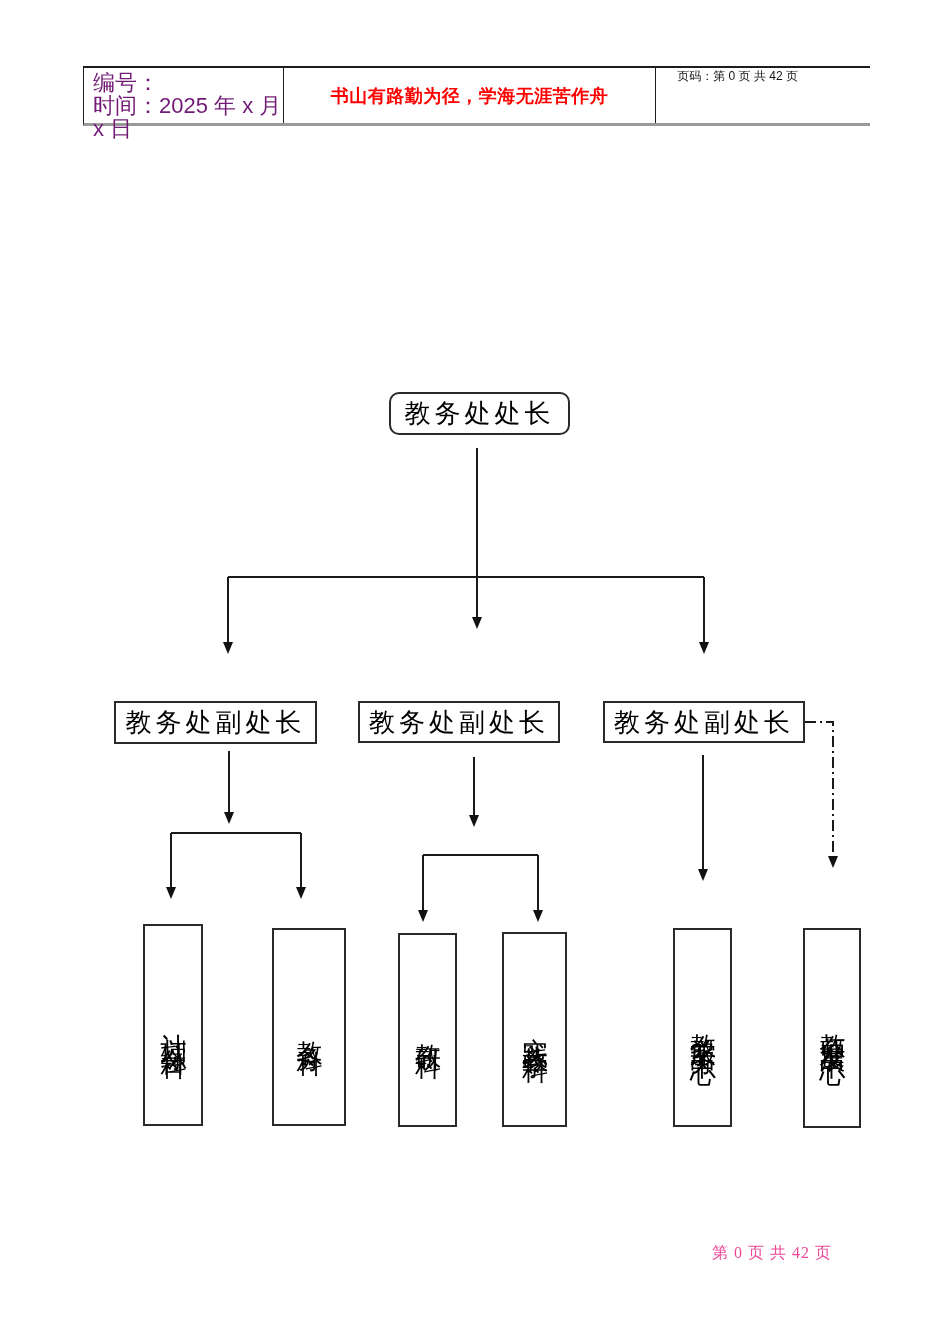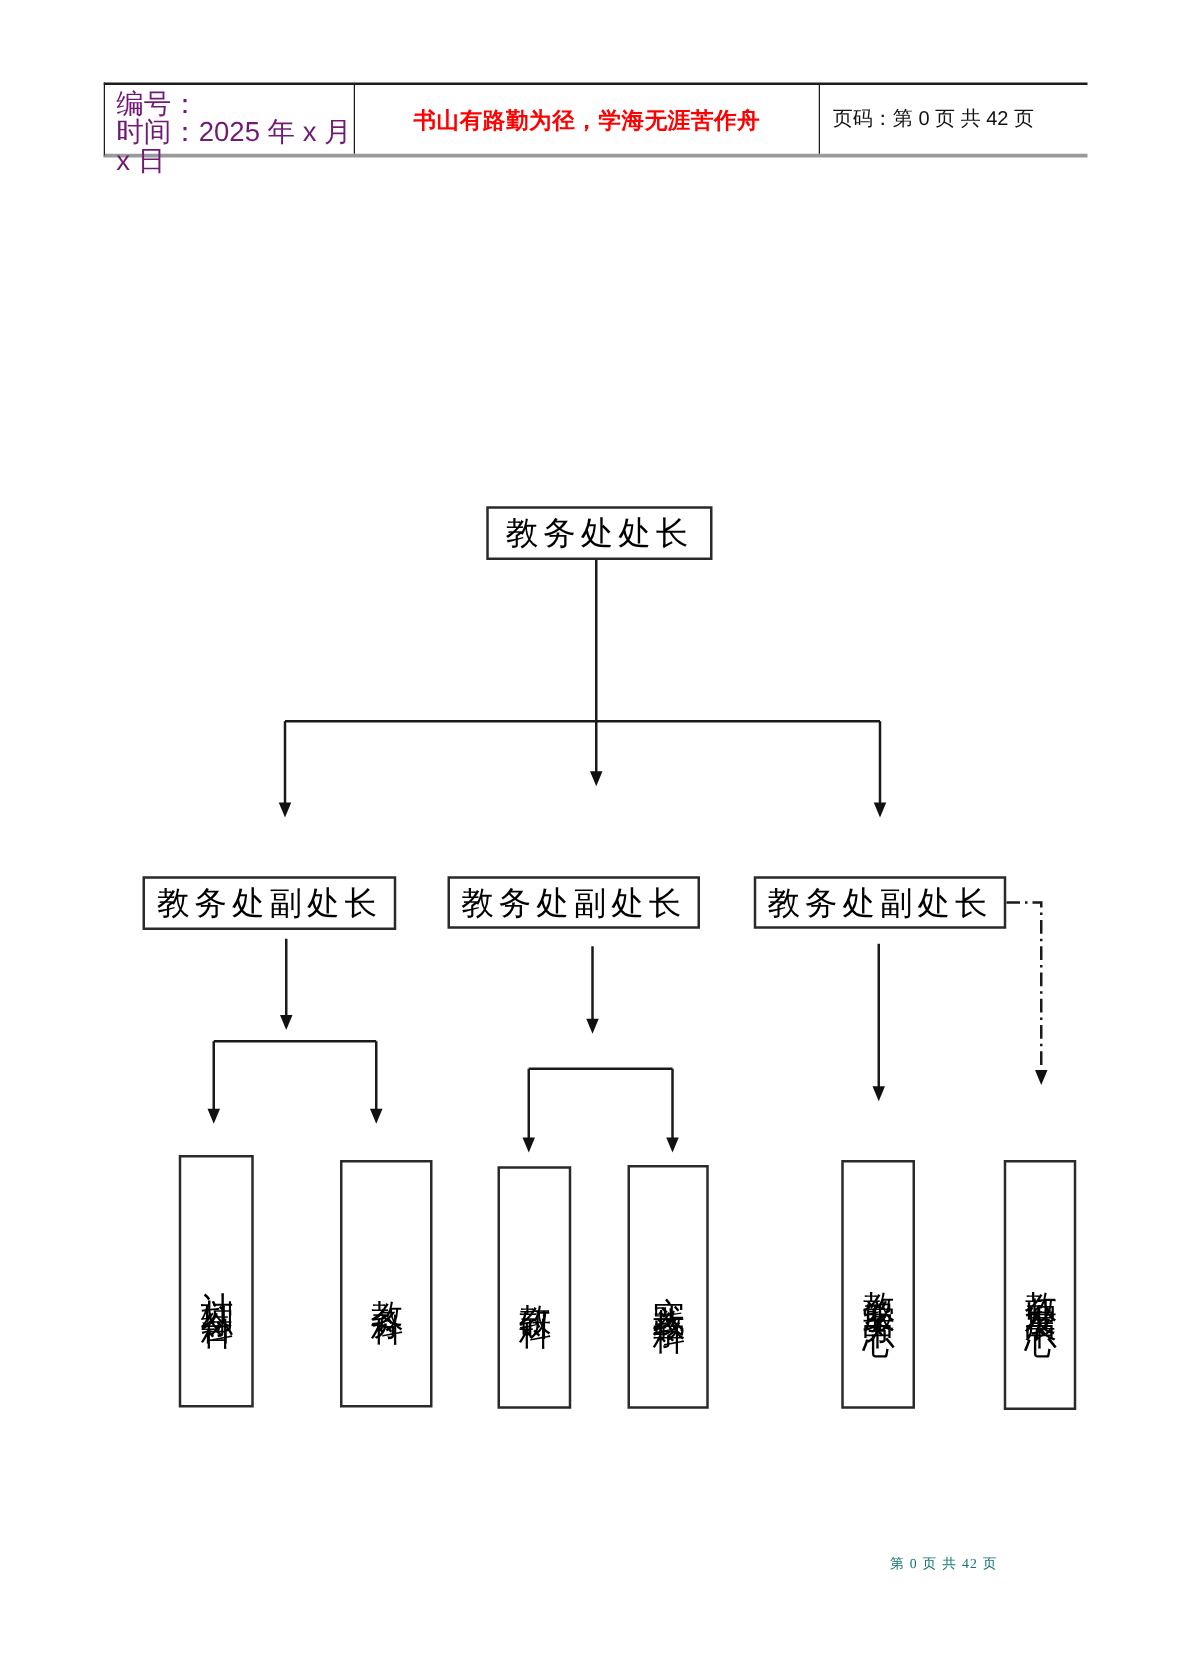--- a/index.html
+++ b/index.html
@@ -33,23 +33,23 @@
     border-left: 1px solid #1c1c1c;
     display: flex; align-items: center; justify-content: center;
   }
   .motto {
     font-weight: bold; font-size: 18px; letter-spacing: 0.5px;
     font-family: "Liberation Sans", sans-serif;
   }
   .hcell-right {
     width: 215px;
     border-left: 1px solid #1c1c1c;
-    display: flex; align-items: center;
-    padding-left: 10px;
-    font-size: 16px; color: #111;
+    display: flex; 
+    padding-left: 21px;
+    font-size: 12px; color: #111;
   }
 
   
   .doc-title {
     position: absolute; left: 0; top: 205px; width: 942px;
     text-align: center;
     font-size: 36px; font-weight: bold; color: #000;
     letter-spacing: 1px;
     font-family: "Liberation Sans", sans-serif;
   }
@@ -64,37 +64,37 @@
     font-family: "Liberation Serif", serif;
     color: #000;
   }
   .node-h { font-size: 26px; letter-spacing: 4px; white-space: nowrap; }
   .node-v {
     writing-mode: vertical-rl;
     text-orientation: upright;
     font-size: 26px; letter-spacing: 5px;
     line-height: 1;
   }
-  #node-director { left: 389px; top: 405px; width: 181px; height: 43px; }
+  #node-director { left: 389px; top: 392px; width: 181px; height: 43px; border-radius: 10px; }
   #node-deputy-1 { left: 114px; top: 701px; width: 203px; height: 43px; }
   #node-deputy-2 { left: 358px; top: 701px; width: 202px; height: 42px; }
   #node-deputy-3 { left: 603px; top: 701px; width: 202px; height: 42px; }
   #node-dept-1 { left: 143px; top: 924px; width: 60px; height: 202px; }
   #node-dept-2 { left: 272px; top: 928px; width: 74px; height: 198px; }
   #node-dept-3 { left: 398px; top: 933px; width: 59px; height: 194px; }
   #node-dept-4 { left: 502px; top: 932px; width: 65px; height: 195px; }
   #node-dept-5 { left: 673px; top: 928px; width: 59px; height: 199px; }
   #node-dept-6 { left: 803px; top: 928px; width: 58px; height: 200px; }
 
   .connectors { position: absolute; left: 0; top: 0; pointer-events: none; }
 
   
   .page-footer {
     position: absolute; left: 712px; top: 1243px;
-    font-size: 11px; color: #0f766e;
+    font-size: 16px; color: #ec4899;
     font-family: "Liberation Serif", serif;
     letter-spacing: 1px;
   }
 </style>
 </head>
 <body>
 
 <div id="page">
 
   <div class="header-table">

